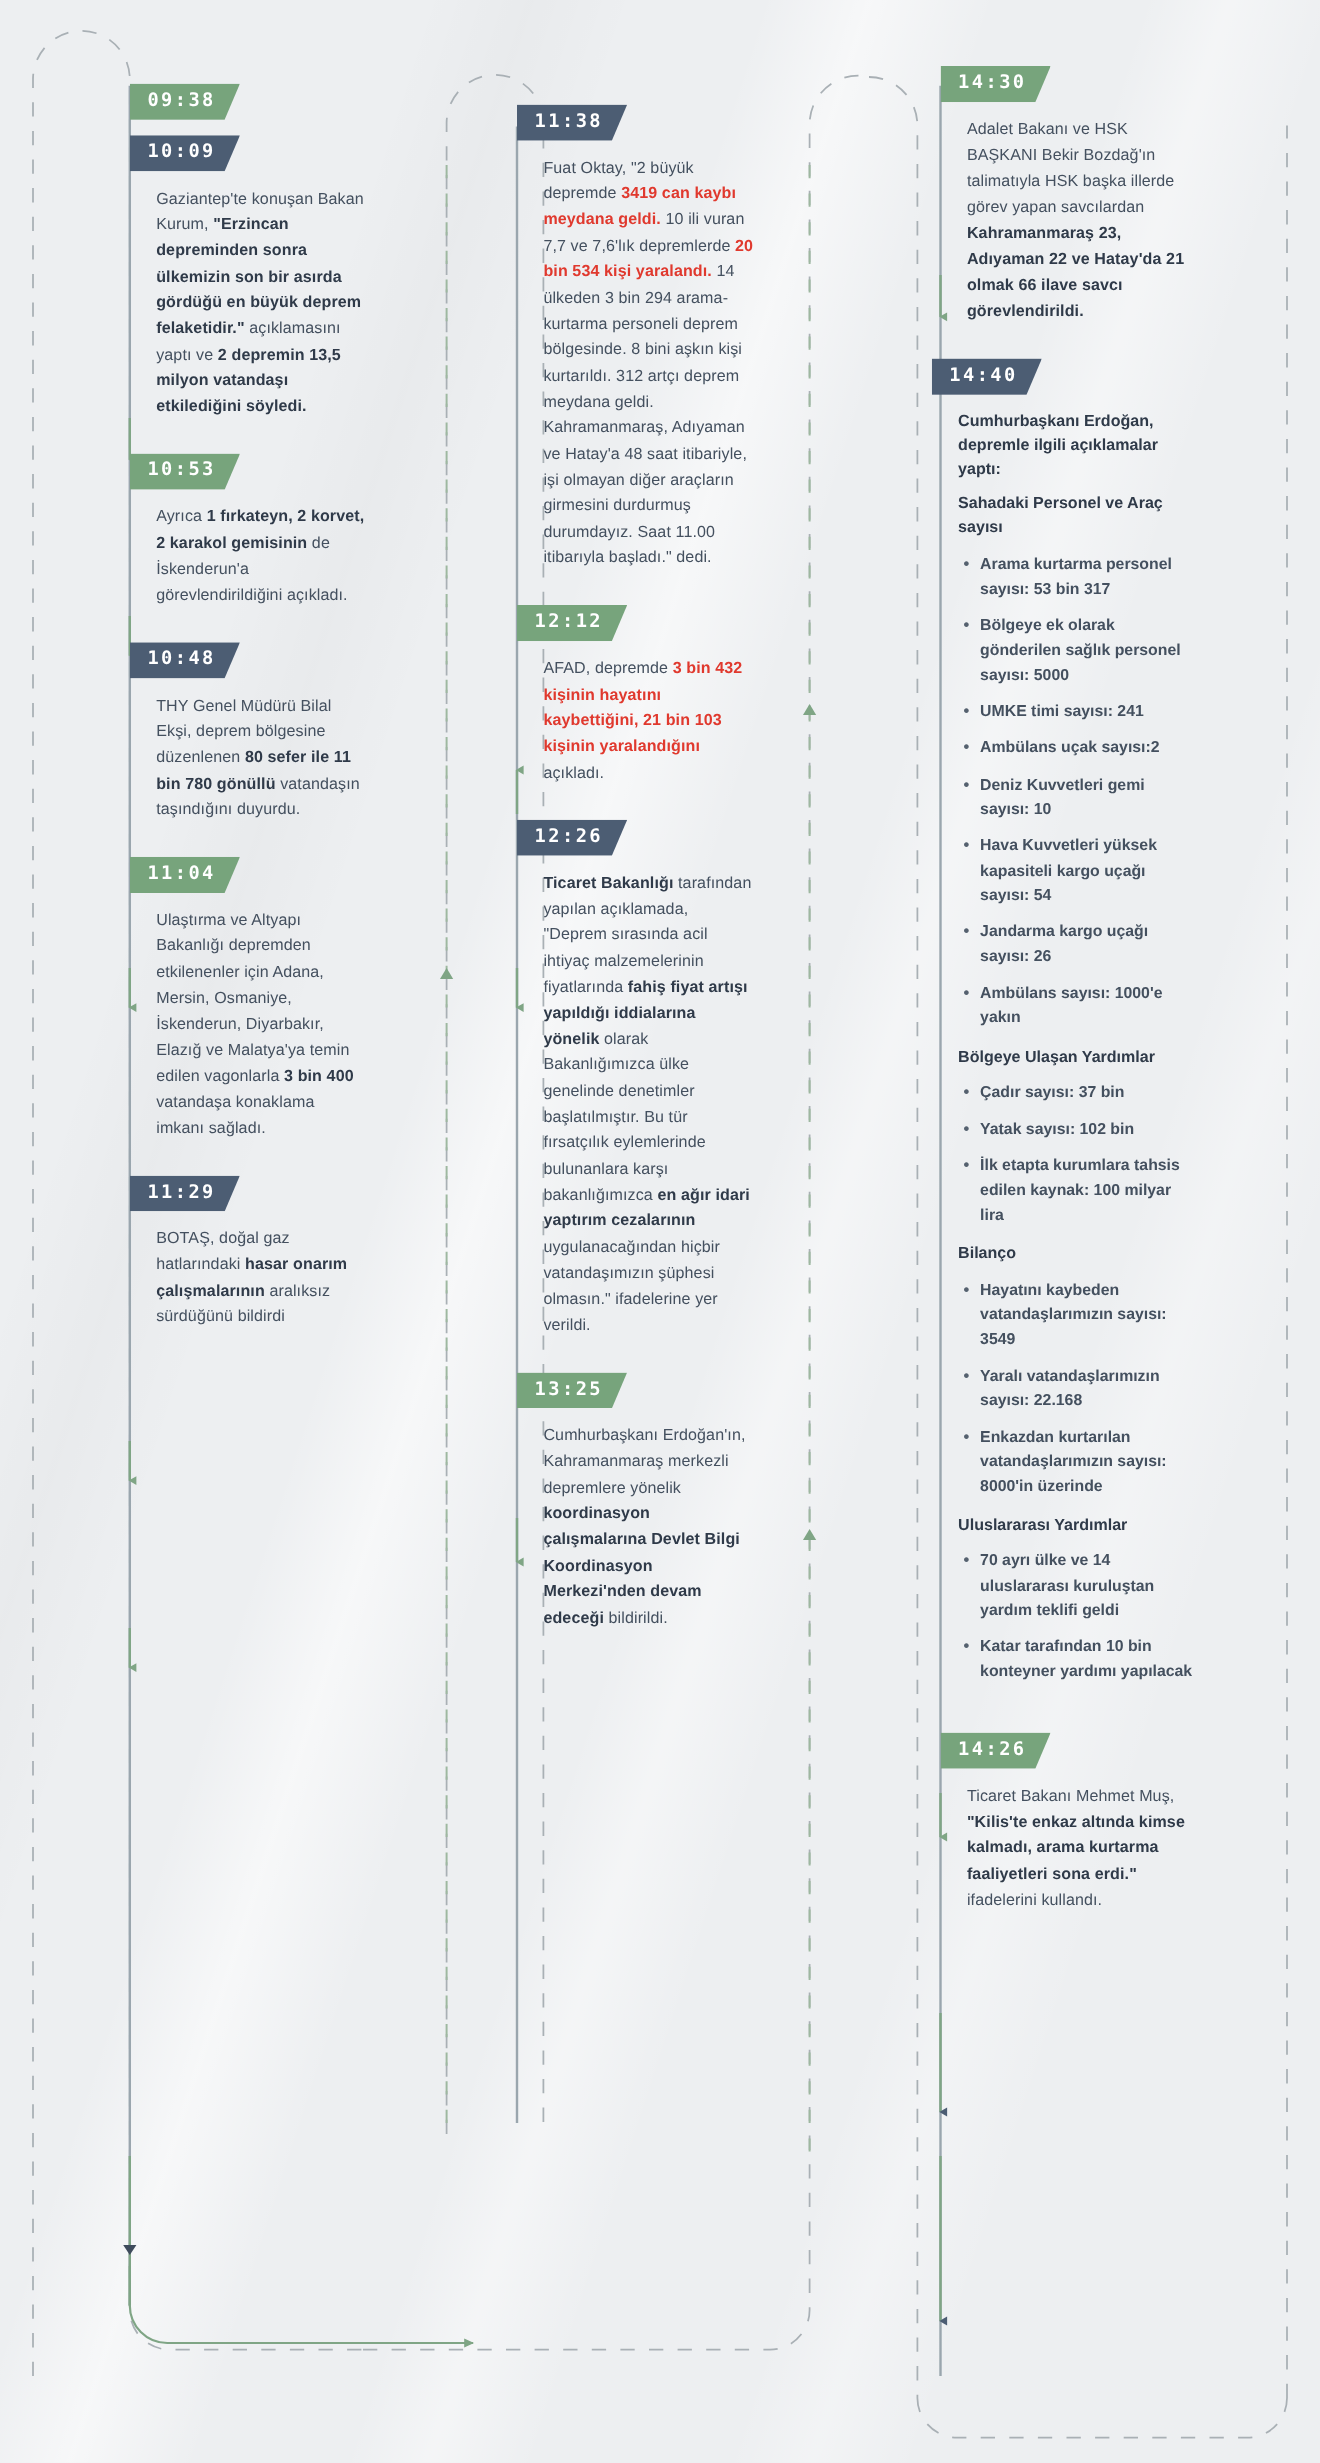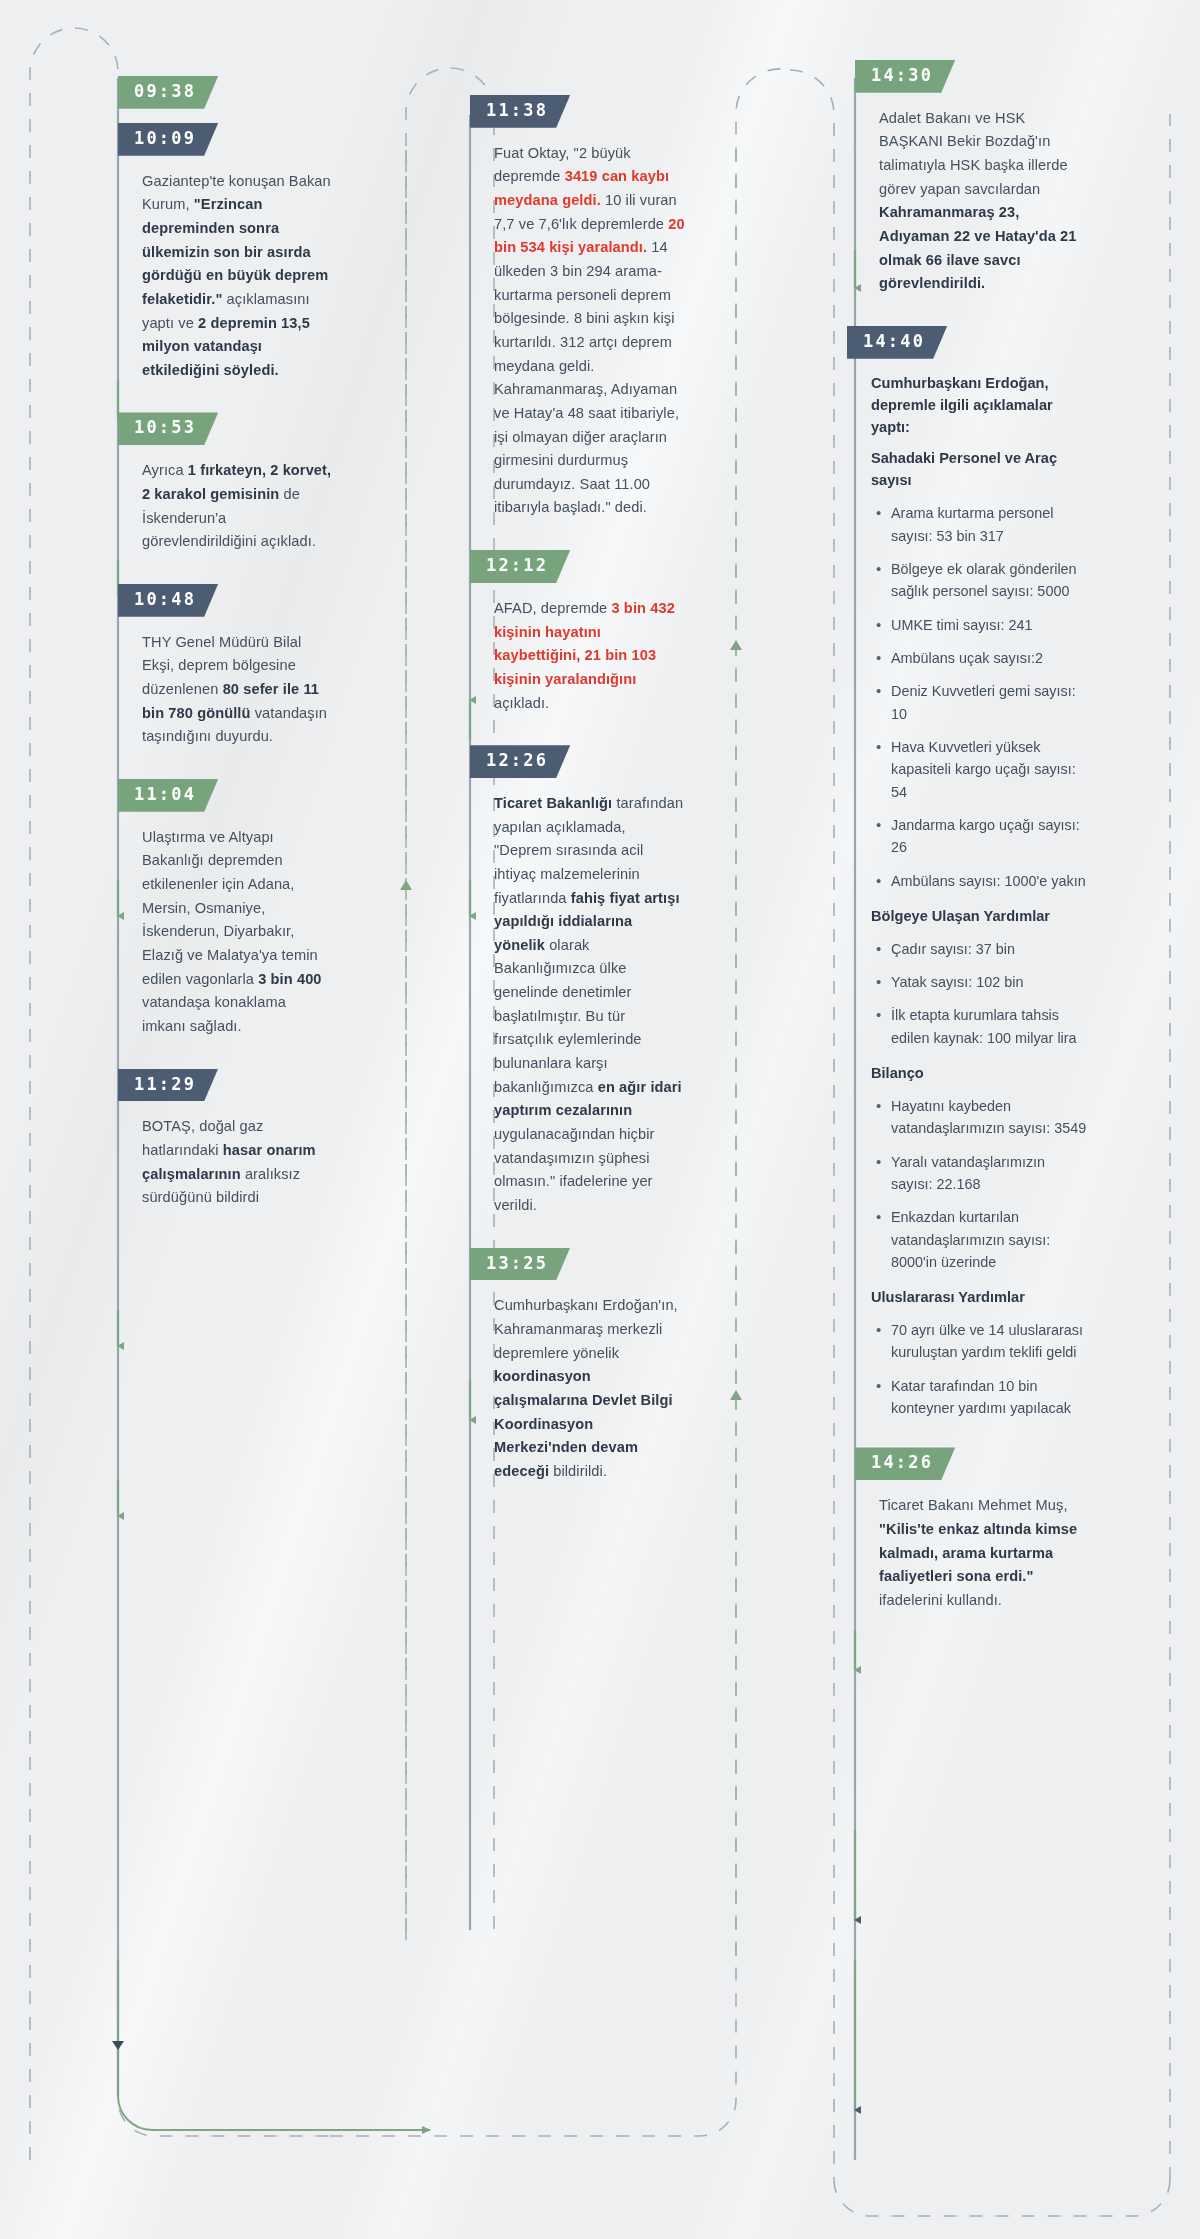--- a/index.html
+++ b/index.html
@@ -41,21 +41,21 @@
   .badge.navy{background:#4c5d73;}
 
   .body{
     color:#44505f;font-size:14.6px;line-height:1.62;
     margin:0 0 30px 0;letter-spacing:.1px;
   }
   .body.tight{margin-bottom:20px;}
   b{font-weight:700;color:#2f3a49;}
   .red{color:#e0392e;font-weight:700;}
   .hd{font-weight:700;color:#2f3a49;margin:0 0 10px 0;font-size:14.6px;line-height:1.5;}
-  ul{margin:0 0 14px 0;padding:0 0 0 20px;list-style:none;}
+  ul{margin:0 0 14px 0;padding:0 0 0 20px;list-style:none;font-weight:bold;}
   li{position:relative;margin:0 0 11px 0;color:#44505f;font-size:14.4px;line-height:1.55;}
   li:before{content:"•";position:absolute;left:-15px;top:-1px;color:#55616f;font-size:15px;}
 </style>
 </head>
 <body>
 
 <div class="bg-streaks"></div>
 
 <div class="canvas">
 
@@ -124,21 +124,21 @@
       <div class="entry"><div class="badge navy">11:29</div><p class="body">BOTAŞ, doğal gaz hatlarındaki <b>hasar onarım çalışmalarının</b> aralıksız sürdüğünü bildirdi</p></div>
     </div>
   <div class="col col2">
       <div class="entry"><div class="badge navy">11:38</div><p class="body">Fuat Oktay, "2 büyük depremde <span class="red">3419 can kaybı meydana geldi.</span> 10 ili vuran 7,7 ve 7,6'lık depremlerde <span class="red">20 bin 534 kişi yaralandı.</span> 14 ülkeden 3 bin 294 arama-kurtarma personeli deprem bölgesinde. 8 bini aşkın kişi kurtarıldı. 312 artçı deprem meydana geldi. Kahramanmaraş, Adıyaman ve Hatay'a 48 saat itibariyle, işi olmayan diğer araçların girmesini durdurmuş durumdayız. Saat 11.00 itibarıyla başladı." dedi.</p></div>
       <div class="entry"><div class="badge green">12:12</div><p class="body">AFAD, depremde <span class="red">3 bin 432 kişinin hayatını kaybettiğini, 21 bin 103 kişinin yaralandığını</span> açıkladı.</p></div>
       <div class="entry"><div class="badge navy">12:26</div><p class="body"><b>Ticaret Bakanlığı</b> tarafından yapılan açıklamada, "Deprem sırasında acil ihtiyaç malzemelerinin fiyatlarında <b>fahiş fiyat artışı yapıldığı iddialarına yönelik</b> olarak Bakanlığımızca ülke genelinde denetimler başlatılmıştır. Bu tür fırsatçılık eylemlerinde bulunanlara karşı bakanlığımızca <b>en ağır idari yaptırım cezalarının</b> uygulanacağından hiçbir vatandaşımızın şüphesi olmasın." ifadelerine yer verildi.</p></div>
       <div class="entry"><div class="badge green">13:25</div><p class="body">Cumhurbaşkanı Erdoğan'ın, Kahramanmaraş merkezli depremlere yönelik <b>koordinasyon çalışmalarına Devlet Bilgi Koordinasyon Merkezi'nden devam edeceği</b> bildirildi.</p></div>
     </div>
   <div class="col col3">
       <div class="entry"><div class="badge green">14:30</div><p class="body">Adalet Bakanı ve HSK BAŞKANI Bekir Bozdağ'ın talimatıyla HSK başka illerde görev yapan savcılardan <b>Kahramanmaraş 23, Adıyaman 22 ve Hatay'da 21 olmak 66 ilave savcı görevlendirildi.</b></p></div>
-      <div class="entry" style="margin-bottom: 28px; padding-left: 16px;"><div class="badge navy">14:40</div><div class="hd">Cumhurbaşkanı Erdoğan, depremle ilgili açıklamalar yaptı:</div><div class="hd">Sahadaki Personel ve Araç sayısı</div><ul>
+      <div class="entry" style="margin-bottom: 44px; padding-left: 16px;"><div class="badge navy">14:40</div><div class="hd">Cumhurbaşkanı Erdoğan, depremle ilgili açıklamalar yaptı:</div><div class="hd">Sahadaki Personel ve Araç sayısı</div><ul>
           <li>Arama kurtarma personel sayısı: 53 bin 317</li>
           <li>Bölgeye ek olarak gönderilen sağlık personel sayısı: 5000</li>
           <li>UMKE timi sayısı: 241</li>
           <li>Ambülans uçak sayısı:2</li>
           <li>Deniz Kuvvetleri gemi sayısı: 10</li>
           <li>Hava Kuvvetleri yüksek kapasiteli kargo uçağı sayısı: 54</li>
           <li>Jandarma kargo uçağı sayısı: 26</li>
           <li>Ambülans sayısı: 1000'e yakın</li>
         </ul><div class="hd">Bölgeye Ulaşan Yardımlar</div><ul>
           <li>Çadır sayısı: 37 bin</li>

